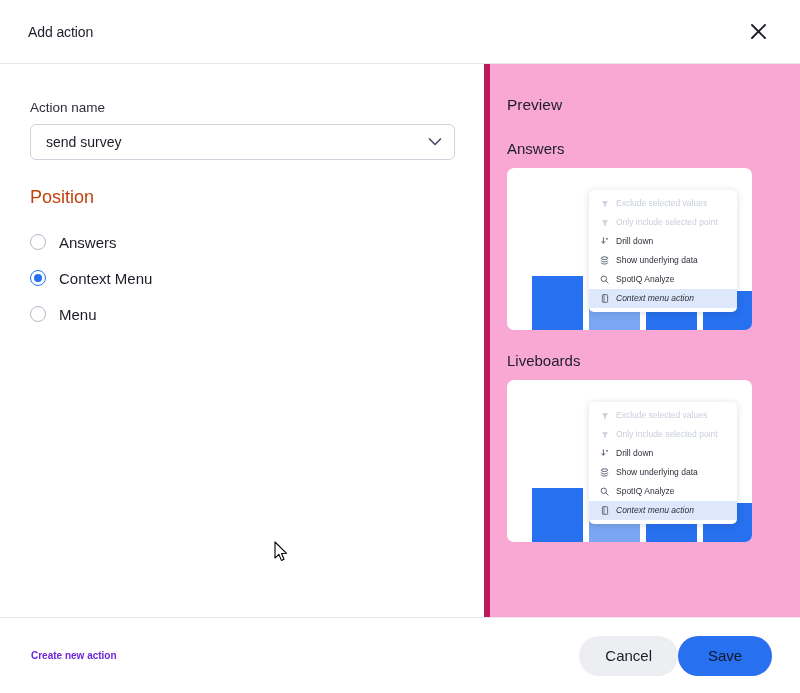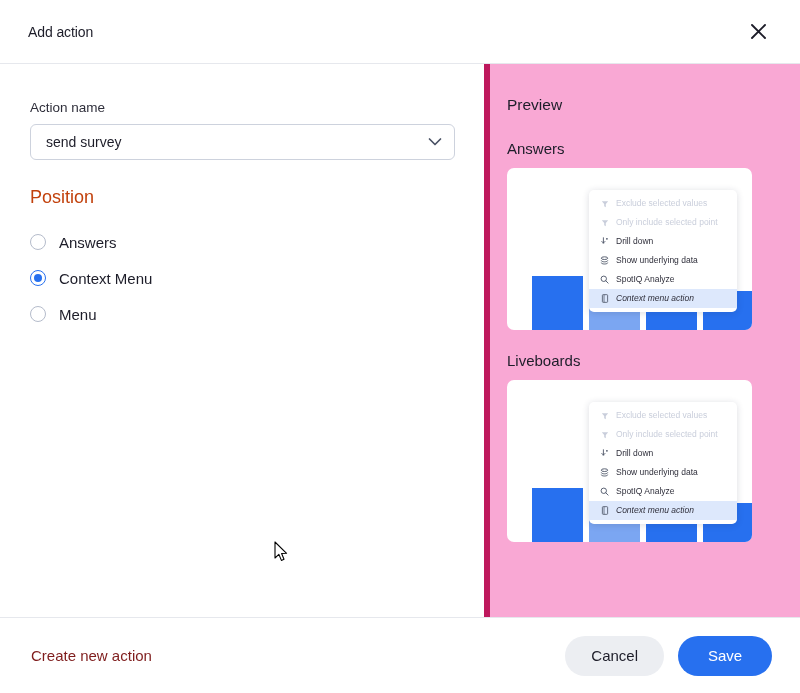--- a/index.html
+++ b/index.html
@@ -218,36 +218,37 @@
     border-top: 1px solid #e6e8ed;
     background: #ffffff;
     display: flex;
     align-items: center;
     justify-content: space-between;
     padding: 0 28px 0 31px;
   }
   .link-button {
     background: none; border: none; padding: 0;
     font-family: "Liberation Sans", sans-serif;
-    font-size: 15px;
-    color: #7f1d1d;
+    font-size: 10px;
+    color: #6d28d9;
     cursor: pointer;
-  }
-  .footer-actions { display: flex; gap: 14px; align-items: center; }
+    font-weight: bold;
+  }
+  .footer-actions { display: flex; align-items: center; }
   .btn {
     font-family: "Liberation Sans", sans-serif;
     font-size: 15px;
     height: 40px;
     border-radius: 20px;
     border: none;
     cursor: pointer;
     padding: 0 26px;
   }
   .btn-secondary { background: #eceef2; color: #1d1d29; }
-  .btn-primary { background: #2770ef; color: #ffffff; min-width: 94px; }
+  .btn-primary { background: #2770ef; color: #0f172a; min-width: 94px; }
 
   
   .cursor {
     position: absolute;
     left: 274px;
     top: 541px;
     pointer-events: none;
   }
 </style>
 </head>

